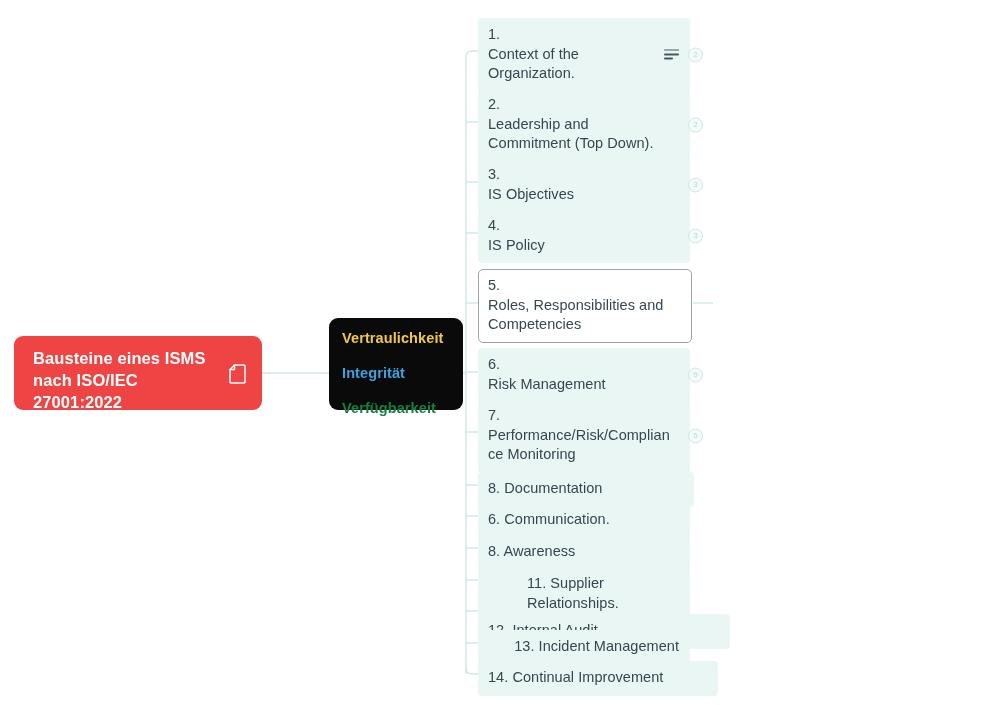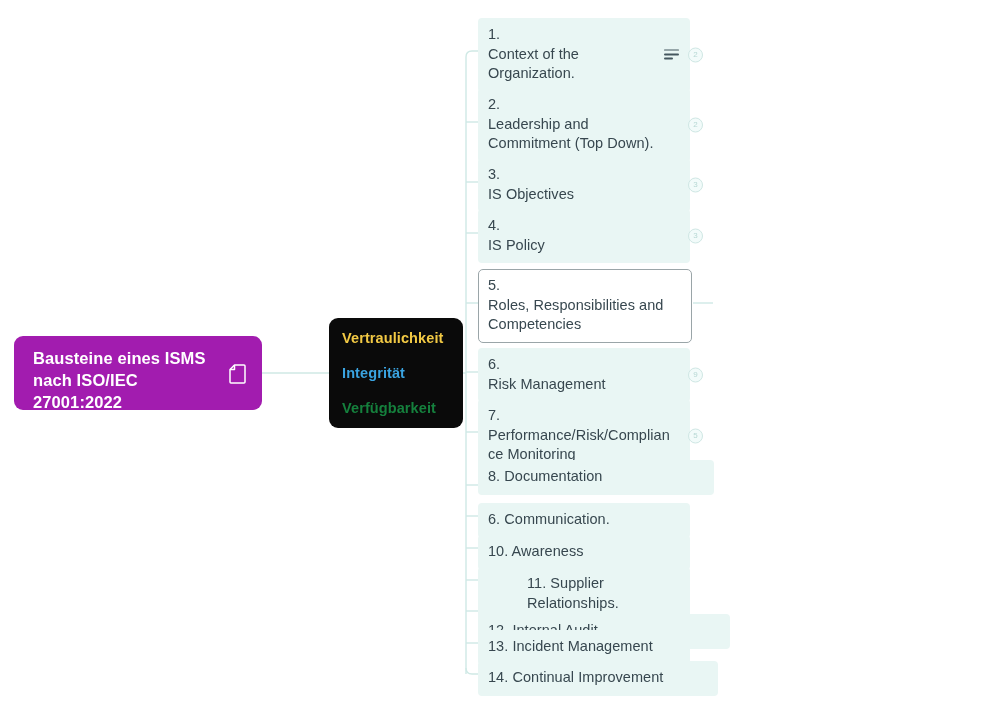--- a/index.html
+++ b/index.html
@@ -33,21 +33,21 @@
     pointer-events: none;
   }
 
   
   .root-node {
     position: absolute;
     left: 14px;
     top: 336px;
     width: 248px;
     height: 74px;
-    background: #a21caf;
+    background: #ef4444;
     border-radius: 9px;
     box-sizing: border-box;
     padding: 11px 16px 0 19px;
     display: flex;
     align-items: flex-start;
   }
   .root-title {
     color: #ffffff;
     font-size: 16.5px;
     font-weight: bold;
@@ -63,21 +63,21 @@
     margin-left: 6px;
     flex: none;
   }
 
   
   .cia-node {
     position: absolute;
     left: 329px;
     top: 318px;
     width: 134px;
-    height: 110px;
+    height: 92px;
     background: #0a0a0a;
     border-radius: 9px;
     box-sizing: border-box;
     padding: 12px 0 0 13px;
   }
   .cia-line {
     font-size: 14.5px;
     font-weight: bold;
     line-height: 16px;
     margin-bottom: 19px;
@@ -217,23 +217,23 @@
       <div class="branch" style="top: 209px; width: 212px; min-height: 48px;"><span>4.
 IS Policy</span><span class="collapse-badge">3</span></div>
       <div class="branch selected" style="top: 269px; width: 214px; min-height: 68px;"><span>5.
 Roles, Responsibilities and
 Competencies</span></div>
       <div class="branch" style="top: 348px; width: 212px; min-height: 48px;"><span>6.
 Risk Management</span><span class="collapse-badge">9</span></div>
       <div class="branch" style="top: 399px; width: 212px; min-height: 67px;"><span>7.
 Performance/Risk/Complian
 ce Monitoring</span><span class="collapse-badge">5</span></div>
-      <div class="branch" style="top: 460px; width: 236px; min-height: 26px;"><span>8. Documentation</span></div>
+      <div class="branch" style="top: 472px; width: 216px; min-height: 26px;"><span>8. Documentation</span></div>
       <div class="branch" style="top: 503px; width: 212px; min-height: 26px;"><span>6. Communication.</span></div>
-      <div class="branch" style="top: 535px; width: 212px; min-height: 26px;"><span>10. Awareness</span></div>
+      <div class="branch" style="top: 535px; width: 212px; min-height: 26px;"><span>8. Awareness</span></div>
       <div class="branch" style="top: 567px; width: 212px; min-height: 26px; padding-left: 48px;"><span>11. Supplier Relationships.</span></div>
       <div class="branch" style="top: 614px; width: 252px; min-height: 26px;"><span>12. Internal Audit</span></div>
-      <div class="branch" style="top: 630px; width: 212px; min-height: 26px;"><span>13. Incident Management</span></div>
+      <div class="branch" style="top: 630px; width: 212px; min-height: 26px; text-align: right;"><span>13. Incident Management</span></div>
       <div class="branch" style="top: 661px; width: 240px; min-height: 26px;"><span>14. Continual Improvement</span></div>
     </div>
 
 
 </div>
 
 </body></html>

